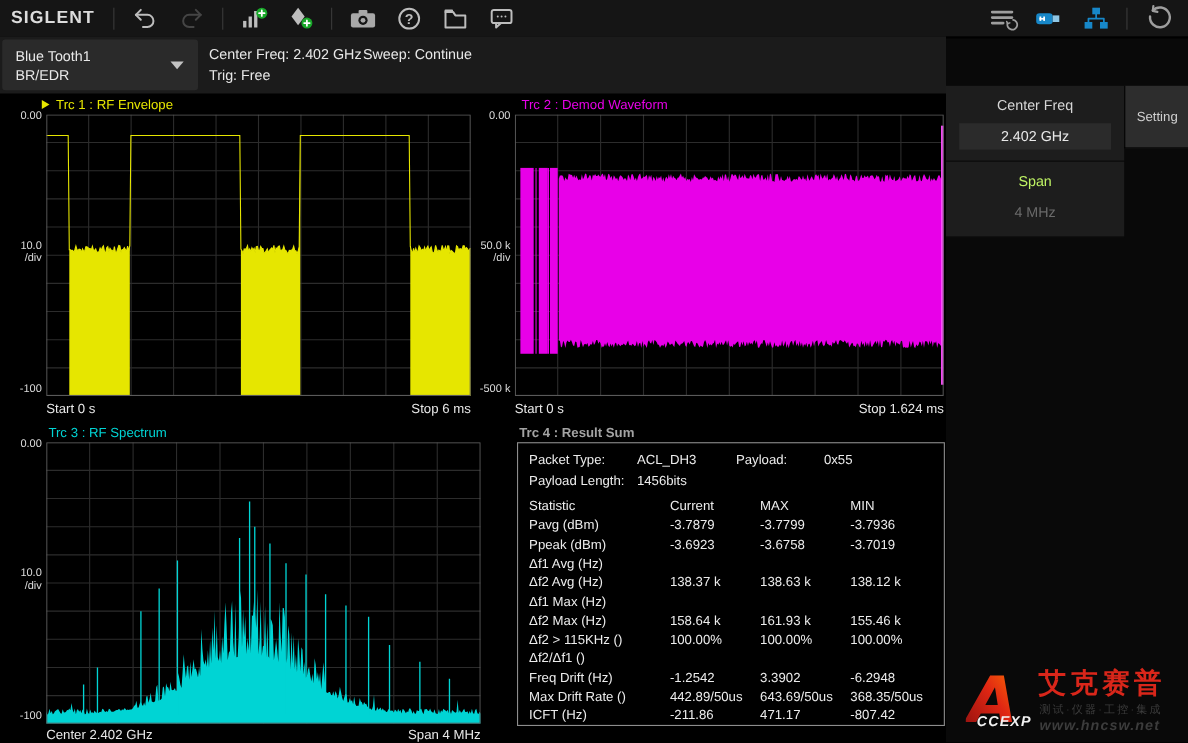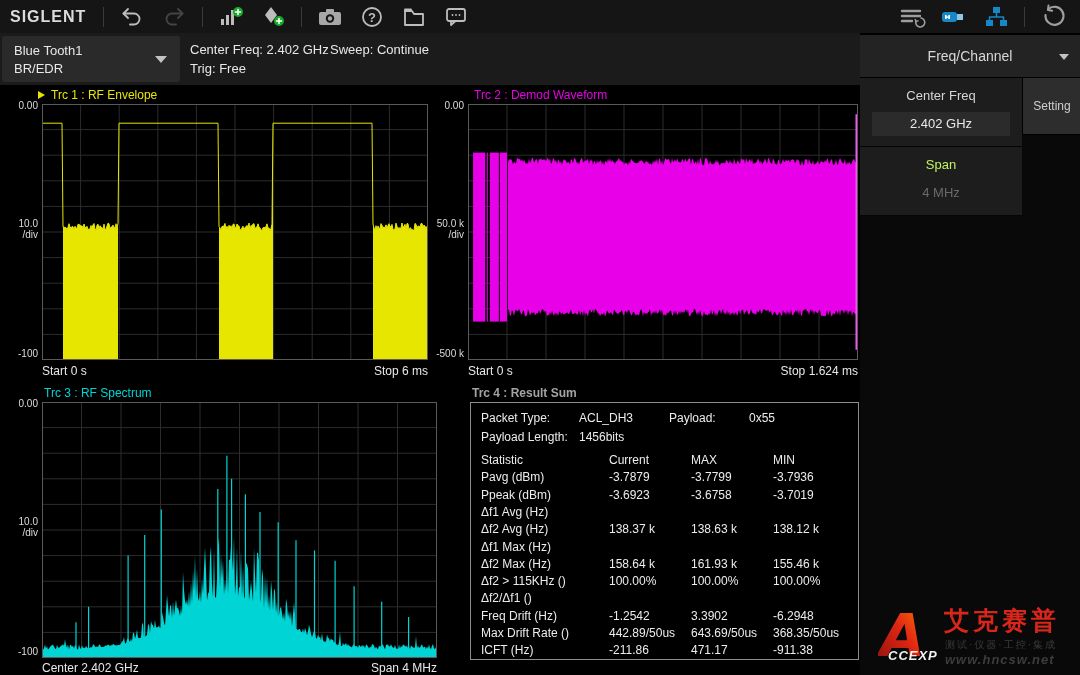--- a/index.html
+++ b/index.html
@@ -176,24 +176,20 @@
         <div>Trig: Free</div>
     </div>
     <div class="sf">
       <div>Sweep: Continue</div>
         <div></div>
     </div>
   </div>
 </div>
 
 <div class="side-panel">
-  <div class="panel-title">
-    <span>Freq/Channel</span>
-    <div class="chev-down"></div>
-  </div>
   <div class="menu">
     <div class="menu-item">
       <div class="mlbl">Center Freq</div>
       <div class="mval">2.402 GHz</div>
     </div>
     <div class="menu-item disabled">
       <div class="mlbl">Span</div>
       <div class="mval">4 MHz</div>
     </div>
   </div>
@@ -418,21 +414,21 @@
       <div class="srow" style="top: 223px;">
         <span style="left: 10px;">Max Drift Rate ()</span>
         <span style="left: 138px;">442.89/50us</span>
         <span style="left: 220px;">643.69/50us</span>
         <span style="left: 302px;">368.35/50us</span>
       </div>
       <div class="srow" style="top: 240.3px;">
         <span style="left: 10px;">ICFT (Hz)</span>
         <span style="left: 138px;">-211.86</span>
         <span style="left: 220px;">471.17</span>
-        <span style="left: 302px;">-911.38</span>
+        <span style="left: 302px;">-807.42</span>
       </div>
     </div>
 </div>
 
 <div class="logo">
   <svg class="logo-a" width="64" height="62" viewBox="0 0 64 62">
     <defs>
       <linearGradient id="ag" x1="0" y1="1" x2="1" y2="0">
         <stop offset="0" stop-color="#8a0f0f"></stop>
         <stop offset="0.55" stop-color="#e02613"></stop>

